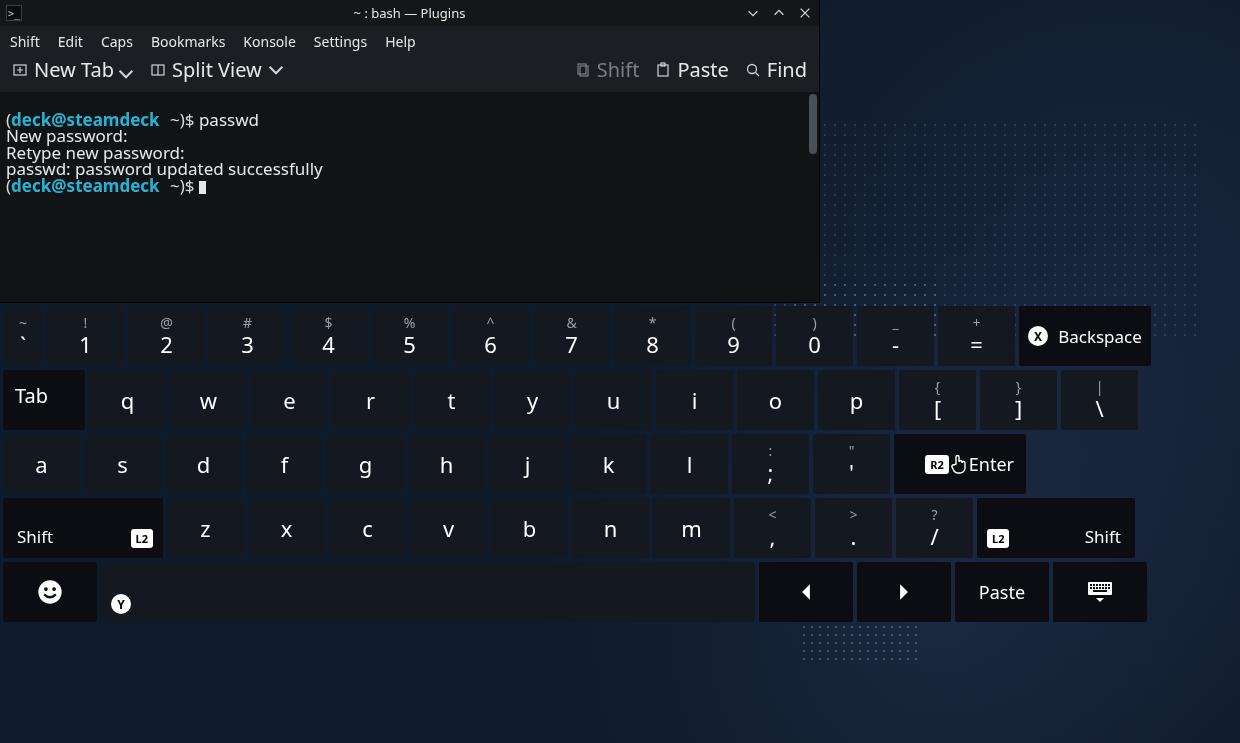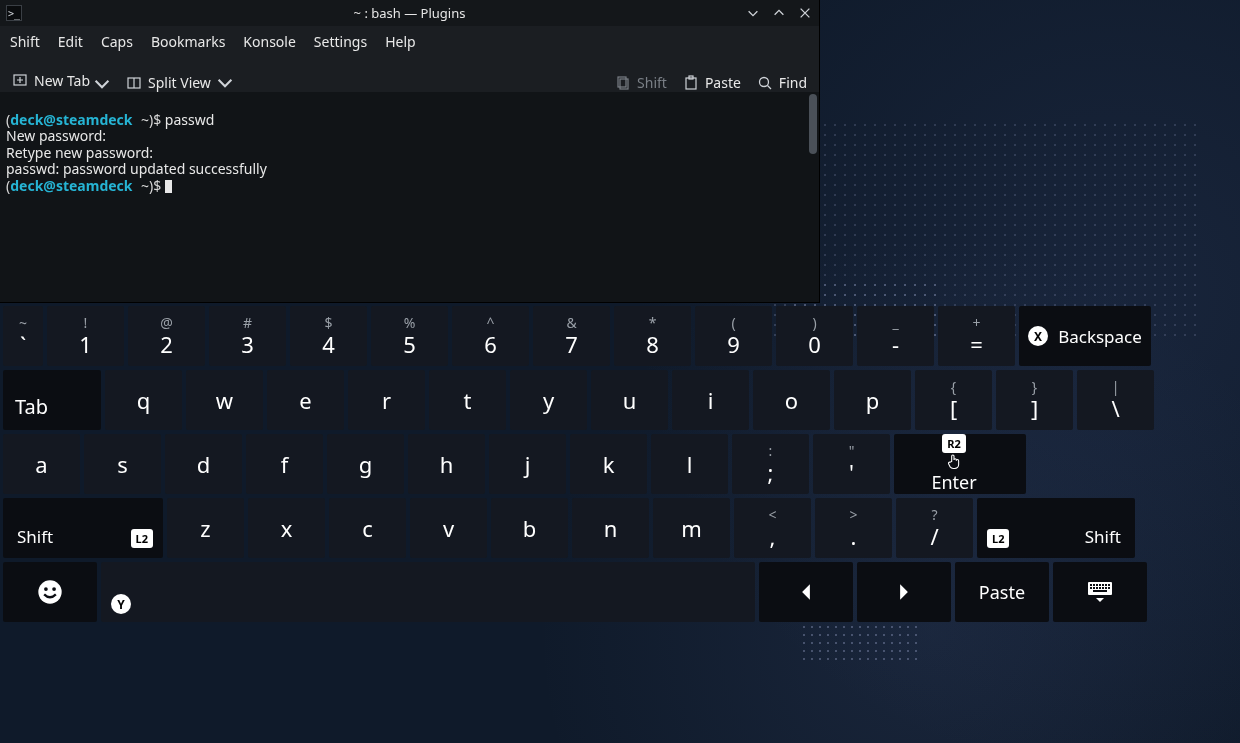--- a/index.html
+++ b/index.html
@@ -79,42 +79,42 @@
     gap: 18px;
     padding: 0 10px;
     background: #1b1e22;
     font-size: 14px;
   }
   .menubar span { cursor: pointer; }
 
   .toolbar {
     height: 36px;
     display: flex;
-    align-items: flex-end;
+    align-items: flex-start;
     gap: 16px;
     padding: 0 12px;
     background: #1b1e22;
-    font-size: 14px;
+    font-size: 20px;
   }
   .toolbar .spacer { flex: 1; }
   .toolbar .tbtn {
     display: flex;
     align-items: center;
     gap: 6px;
     cursor: pointer;
   }
   .toolbar .tbtn.dim { color: #7a7f86; }
   .toolbar svg { width: 16px; height: 16px; }
 
   .term {
     flex: 1;
     background: #111417;
     padding: 4px 6px;
     font-family: "DejaVu Sans Mono", Menlo, monospace;
-    font-size: 14px;
+    font-size: 17px;
     line-height: 15.5px;
     white-space: pre;
     position: relative;
     overflow: hidden;
   }
   .term .scrollbar {
     position: absolute;
     right: 2px; top: 2px;
     width: 8px; height: 60px;
     background: #4a5058;
@@ -181,26 +181,26 @@
     height: 22px;
     pointer-events: none;
   }
 
   
   .r1 .key { width: 77px; }
   .r1 .key:first-child { width: 40px; }
   .r1 .key.backspace { width: 132px; flex-direction: row; justify-content: center; gap: 10px; }
 
   .r2 .key { width: 77px; }
-  .r2 .key.tab { width: 98px; justify-content: flex-end; padding-bottom: 10px; }
+  .r2 .key.tab { width: 82px; padding-bottom: 10px; }
   .r2 .key.tab span { align-self: flex-start; margin-left: 12px; }
 
   .r3 .key { width: 77px; }
   .r3 .key.caps { width: 108px; flex-direction: row; justify-content: space-between; align-items: flex-end; padding: 0 8px 10px 12px; }
-  .r3 .key.enter { width: 132px; flex-direction: column; justify-content: flex-end; align-items: center; padding-right: 12px; }
+  .r3 .key.enter { width: 132px; flex-direction: row; justify-content: flex-end; align-items: center; padding-right: 12px; }
 
   .r4 .key { width: 77px; }
   .r4 .key.shift-l { width: 160px; flex-direction: row; justify-content: space-between; align-items: flex-end; padding: 0 10px 10px 14px; }
   .r4 .key.shift-r { width: 158px; flex-direction: row; justify-content: space-between; align-items: flex-end; padding: 0 14px 10px 10px; }
 
   .r5 .key { height: 60px; }
   .r5 .emoji { width: 94px; }
   .r5 .space { width: 654px; position: relative; }
   .r5 .arrow { width: 94px; }
   .r5 .paste { width: 94px; font-size: 18px; }

